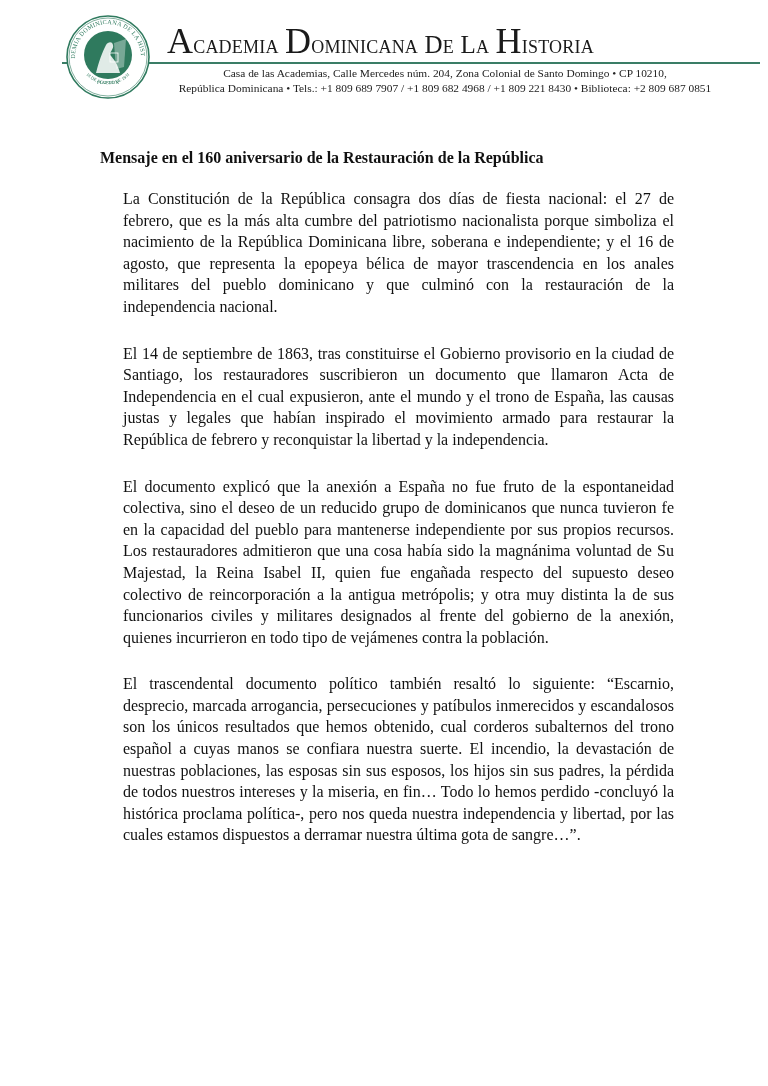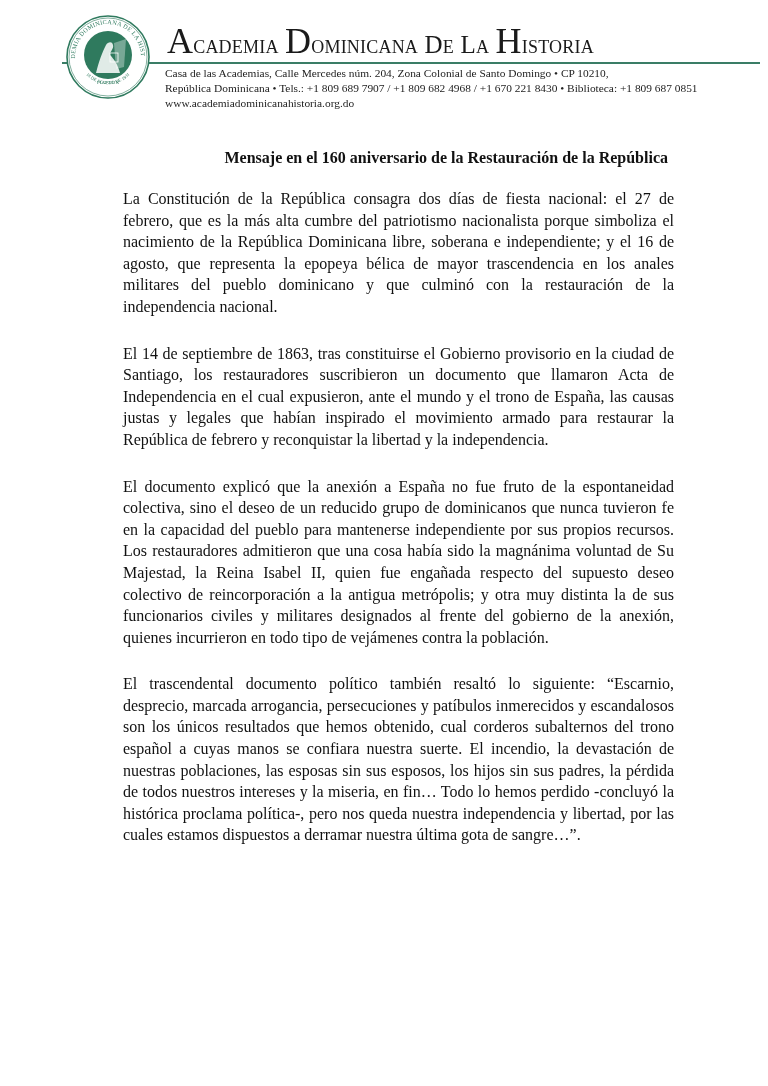--- a/index.html
+++ b/index.html
@@ -8,25 +8,25 @@
   .page { position: absolute; left: 0; top: 0; width: 768px; height: 1086px; background: #fff; }
 
   
   .rule { position: absolute; left: 62px; top: 62px; width: 698px; height: 2px; background: #3a7d66; }
   .seal { position: absolute; left: 66px; top: 15px; width: 84px; height: 84px; }
   .brand { position: absolute; left: 167px; top: 22px; width: 560px; text-align: left;
            font-family: "Liberation Serif", "DejaVu Serif", serif; color: #1a1a1a;
            font-size: 25px; letter-spacing: 0.2px; white-space: nowrap; line-height: 38px;
            font-variant: small-caps; }
   .brand .big { font-size: 36px; }
-  .addr { position: absolute; left: 165px; top: 66px; width: 560px; 
+  .addr { position: absolute; left: 165px; top: 66px; width: 560px; text-align: center;
           font-size: 11.4px; line-height: 15px; color: #222; white-space: nowrap; }
 
   
-  .title { position: absolute; left: 100px; top: 148px; width: 568px; text-align: right;
+  .title { position: absolute; left: 100px; top: 148px; width: 568px; text-align: left;
            font-weight: bold; font-size: 16px; line-height: 20px; white-space: nowrap; }
   .content { position: absolute; left: 123px; top: 188px; width: 551px; }
   .para { margin: 0 0 25px 0; font-size: 16px; line-height: 21.6px; text-align: justify; }
 </style>
 </head>
 <body>
 
 <div class="page">
 
   <div class="rule"></div>
@@ -49,22 +49,21 @@
     <text x="42" y="69" font-size="5" text-anchor="middle" fill="#2f7a5e" font-family="Liberation Serif, serif">FIAT LUX</text>
     <text font-size="4.6" fill="#2f7a5e" font-family="Liberation Serif, serif">
       <textPath href="#ringBottom" startOffset="50%" text-anchor="middle">18 DE AGOSTO DE 1931</textPath>
     </text>
   </svg>
 
   <div class="brand"><span class="big">A</span>cademia <span class="big">D</span>ominicana <span class="">D</span>e <span class="">L</span>a <span class="big">H</span>istoria</div>
 
   <div class="addr">
     <div>Casa de las Academias, Calle Mercedes núm. 204, Zona Colonial de Santo Domingo • CP 10210,</div>
-    <div>República Dominicana • Tels.: +1 809 689 7907 /  +1 809 682 4968 /  +1 670 221 8430 • Biblioteca: +1 809 687 0851</div>
-    <div>www.academiadominicanahistoria.org.do</div>
+    <div>República Dominicana • Tels.: +1 809 689 7907 /  +1 809 682 4968 /  +1 809 221 8430 • Biblioteca: +2 809 687 0851</div>
   </div>
 
   <div class="title">Mensaje en el 160 aniversario de la Restauración de la República</div>
 
   <div class="content">
     <p class="para">La Constitución de la República consagra dos días de fiesta nacional: el 27 de febrero, que es la más alta cumbre del patriotismo nacionalista porque simboliza el nacimiento de la República Dominicana libre, soberana e independiente; y el 16 de agosto, que representa la epopeya bélica de mayor trascendencia en los anales militares del pueblo dominicano y que culminó con la restauración de la independencia nacional.</p>
     <p class="para">El 14 de septiembre de 1863, tras constituirse el Gobierno provisorio en la ciudad de Santiago, los restauradores suscribieron un documento que llamaron Acta de Independencia en el cual expusieron, ante el mundo y el trono de España, las causas justas y legales que habían inspirado el movimiento armado para restaurar la República de febrero y reconquistar la libertad y la independencia.</p>
     <p class="para">El documento explicó que la anexión a España no fue fruto de la espontaneidad colectiva, sino el deseo de un reducido grupo de dominicanos que nunca tuvieron fe en la capacidad del pueblo para mantenerse independiente por sus propios recursos. Los restauradores admitieron que una cosa había sido la magnánima voluntad de Su Majestad, la Reina Isabel II, quien fue engañada respecto del supuesto deseo colectivo de reincorporación a la antigua metrópolis; y otra muy distinta la de sus funcionarios civiles y militares designados al frente del gobierno de la anexión, quienes incurrieron en todo tipo de vejámenes contra la población.</p>
     <p class="para">El trascendental documento político también resaltó lo siguiente: “Escarnio, desprecio, marcada arrogancia, persecuciones y patíbulos inmerecidos y escandalosos son los únicos resultados que hemos obtenido, cual corderos subalternos del trono español a cuyas manos se confiara nuestra suerte. El incendio, la devastación de nuestras poblaciones, las esposas sin sus esposos, los hijos sin sus padres, la pérdida de todos nuestros intereses y la miseria, en fin… Todo lo hemos perdido -concluyó la histórica proclama política-, pero nos queda nuestra independencia y libertad, por las cuales estamos dispuestos a derramar nuestra última gota de sangre…”.</p>
   </div>

